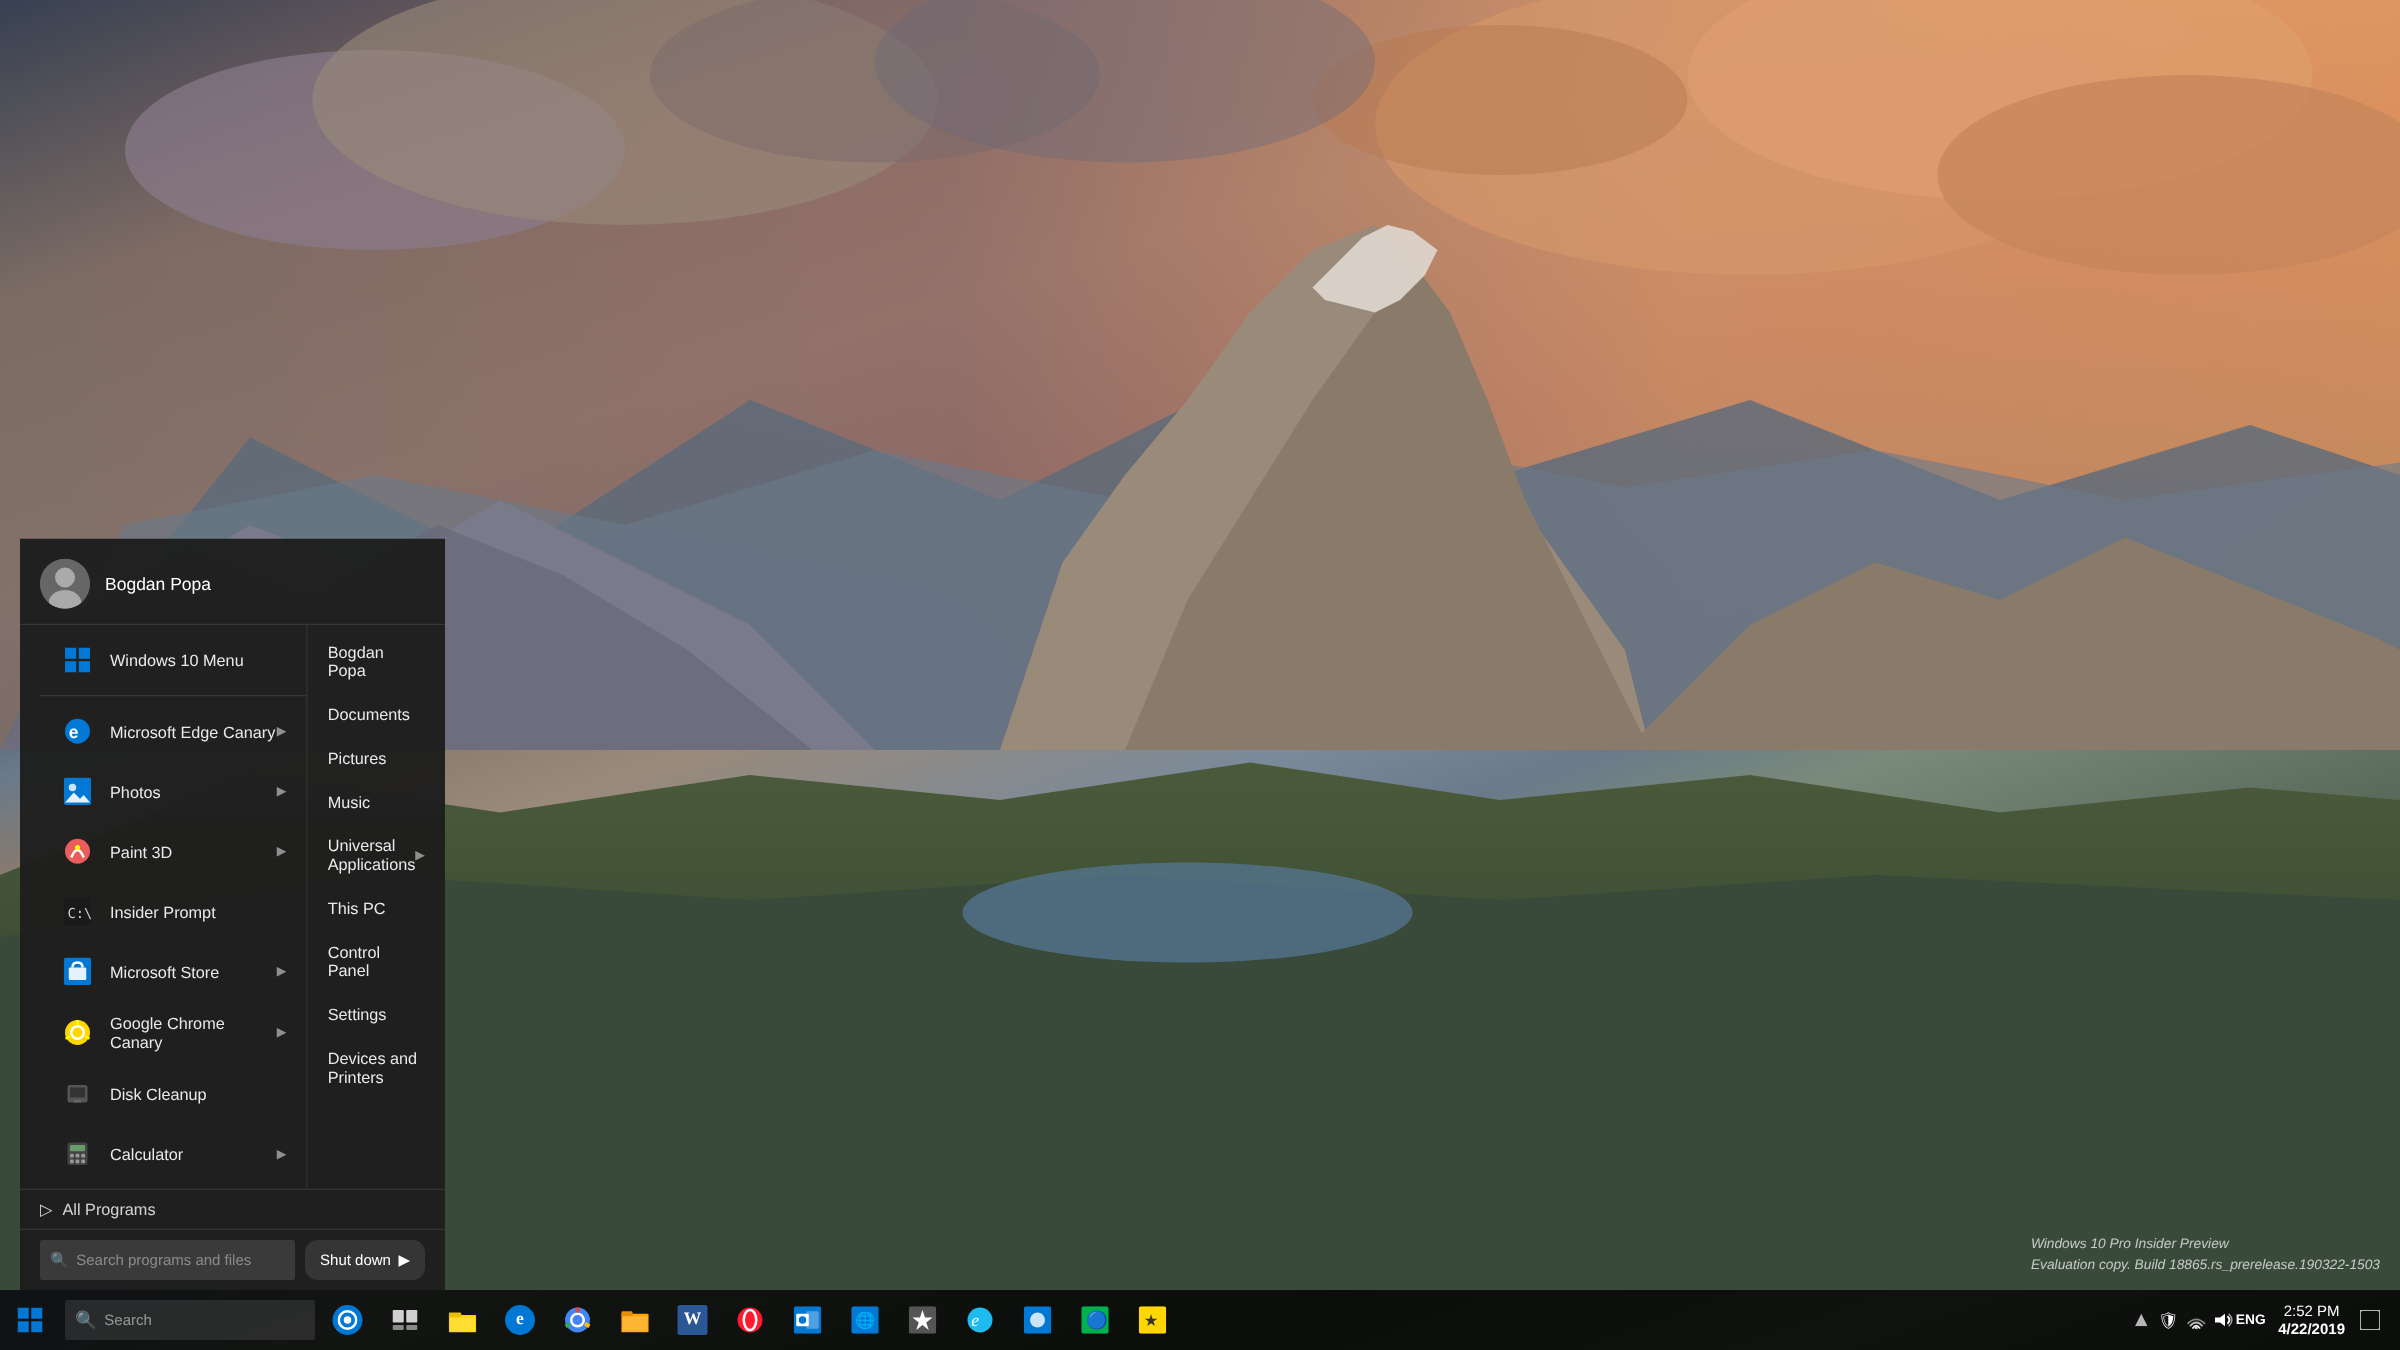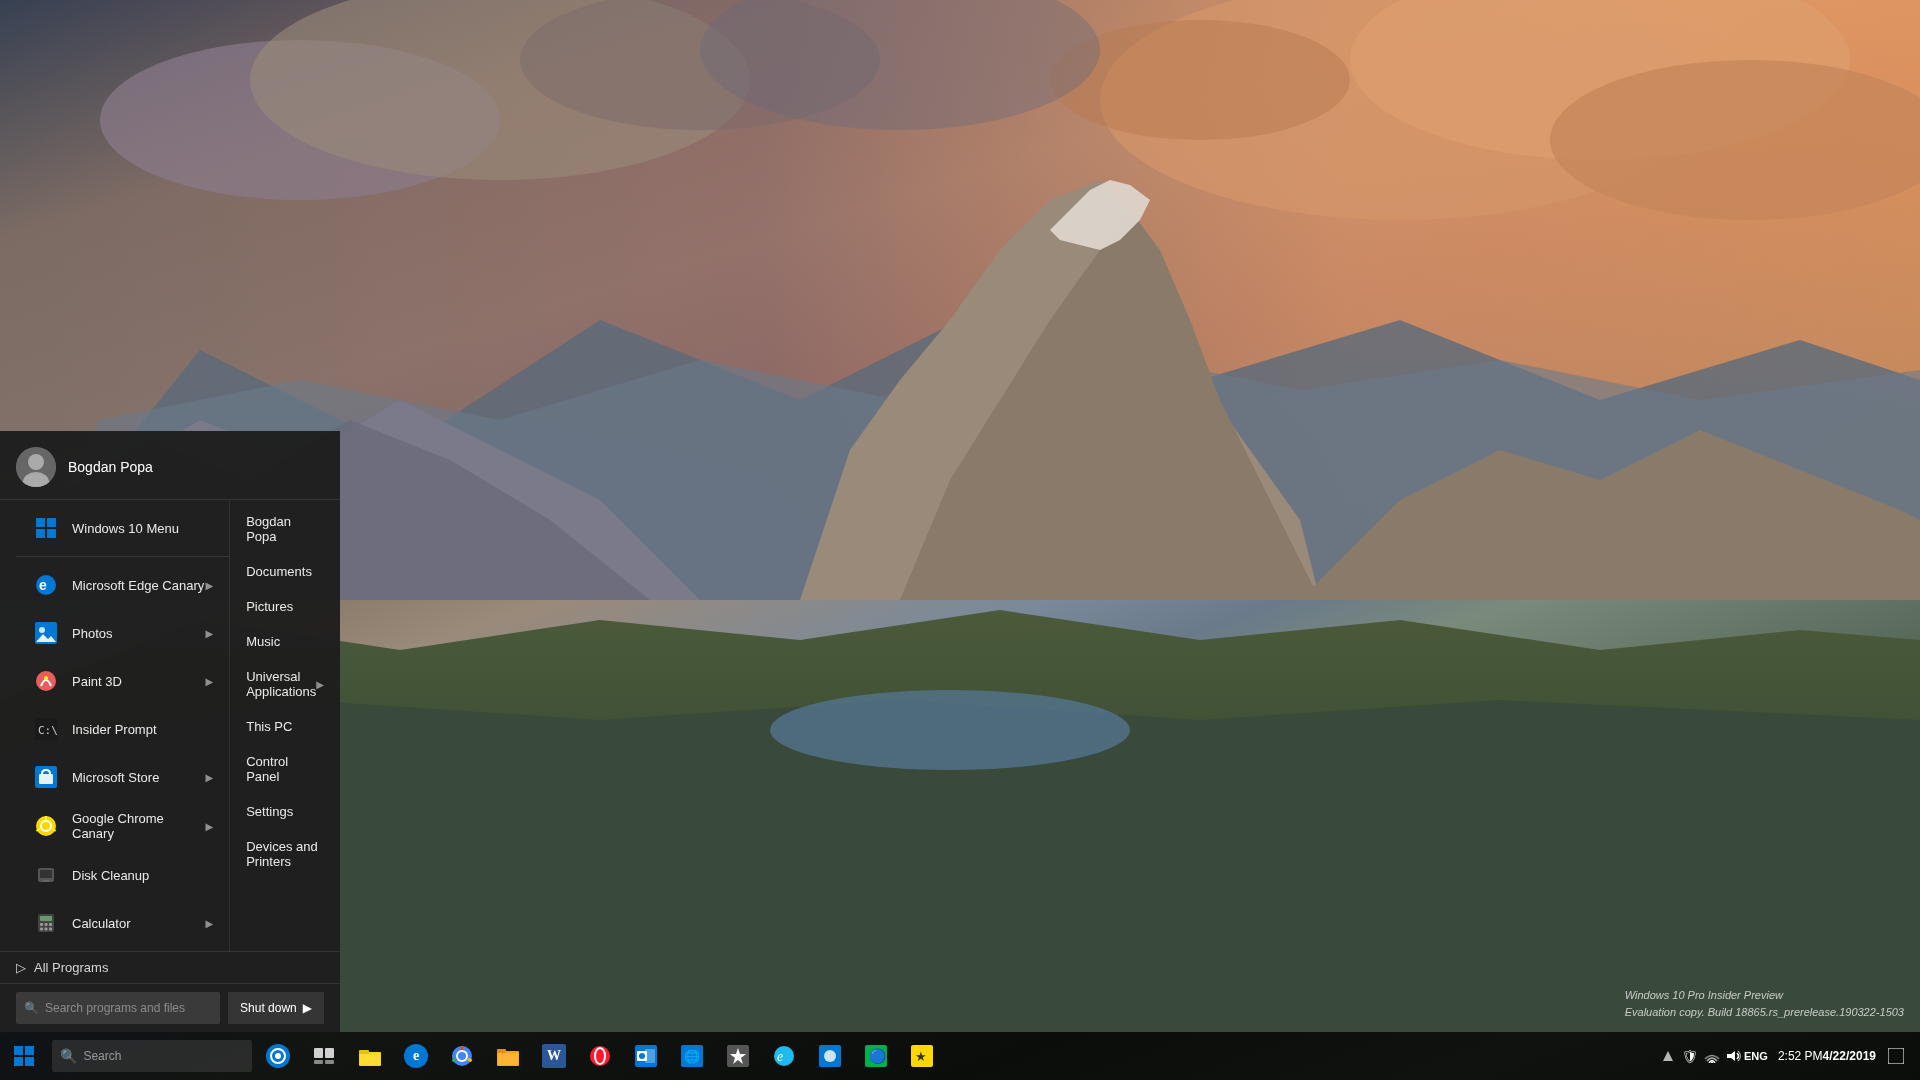--- a/index.html
+++ b/index.html
@@ -121,22 +121,22 @@
       display: flex;
       align-items: center;
       justify-content: center;
       font-size: 13px;
       color: white;
       cursor: pointer;
     }
 
     #clock {
       display: flex;
-      flex-direction: row;
-      align-items: flex-start;
+      flex-direction: column;
+      align-items: center;
       margin-left: 8px;
       cursor: pointer;
     }
     #clock-time { color: white; font-size: 12px; font-weight: 400; }
     #clock-date { color: white; font-size: 12px; font-weight: 700; }
 
     #notification-btn {
       width: 32px;
       height: 44px;
       display: flex;
@@ -144,21 +144,21 @@
       justify-content: center;
       cursor: pointer;
       color: white;
       font-size: 16px;
     }
 
     
     #start-menu {
       position: absolute;
       bottom: 48px;
-      left: 0;
+      left: 16px;
       width: 340px;
       background: rgba(30, 30, 30, 0.97);
       z-index: 200;
       color: white;
       display: flex;
       flex-direction: column;
     }
 
     
     #user-profile {
@@ -264,21 +264,21 @@
       flex: 1;
       font-family: 'Segoe UI', Arial, sans-serif;
     }
     #search-box input::placeholder { color: rgba(255,255,255,0.4); }
 
     #shutdown-btn {
       height: 32px;
       padding: 0 12px;
       background: rgba(255,255,255,0.1);
       border: none;
-      border-radius: 0;
+      border-radius: 10px;
       color: white;
       font-size: 12px;
       cursor: pointer;
       display: flex;
       align-items: center;
       gap: 6px;
     }
 
     
     #build-info {

